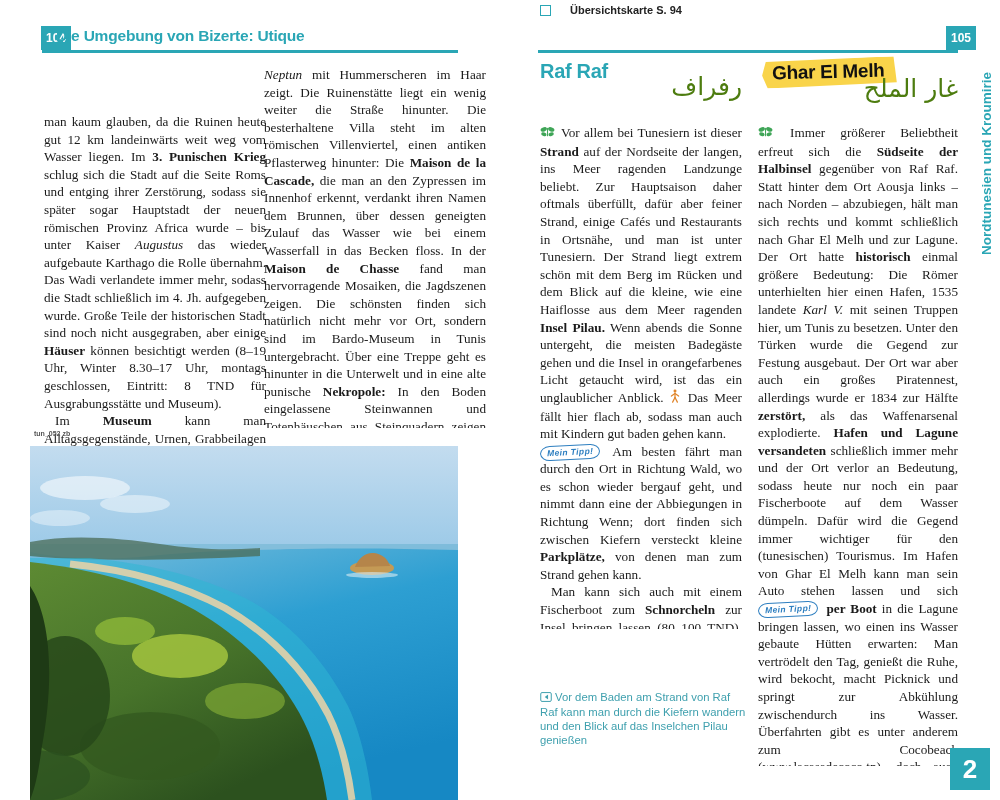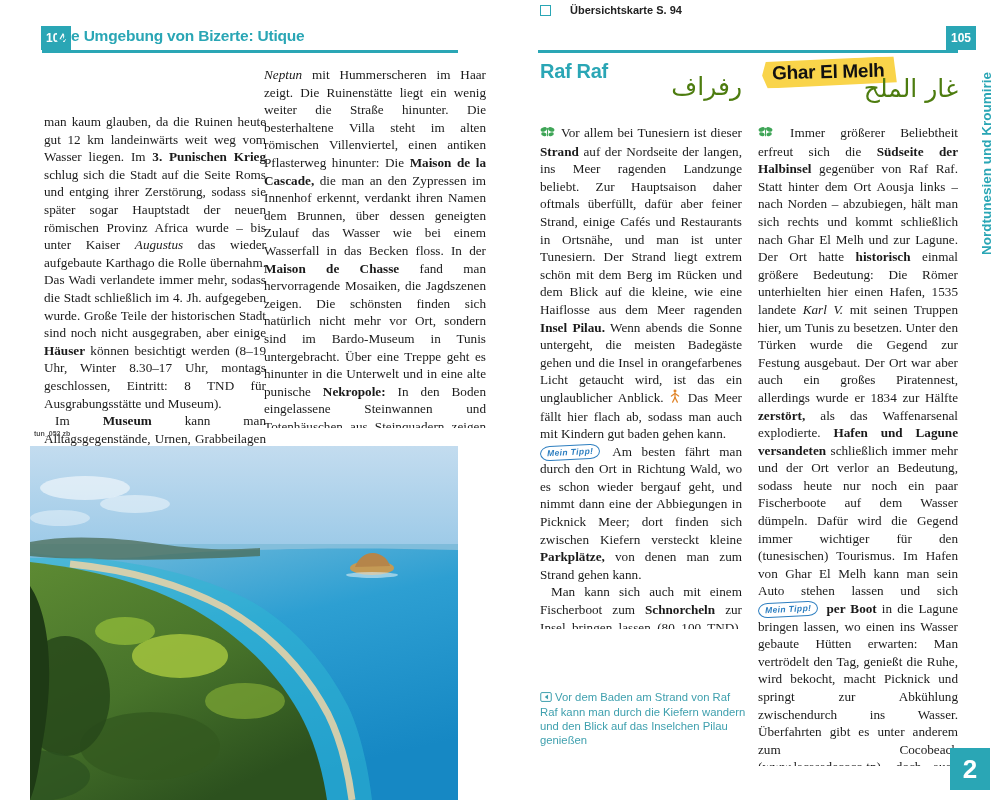--- a/index.html
+++ b/index.html
@@ -168,21 +168,21 @@
           </g>
         </svg></span><span> Vor allem bei Tunesiern ist dieser </span><span class="b">Strand</span><span> auf der Nordseite der langen, ins Meer ragenden Landzunge beliebt. Zur Hauptsaison daher oftmals überfüllt, dafür aber feiner Strand, einige Cafés und Restaurants in Ortsnähe, und man ist unter Tunesiern. Der Strand liegt extrem schön mit dem Berg im Rücken und dem Blick auf die kleine, wie eine Haiflosse aus dem Meer ragenden </span><span class="b">Insel Pilau.</span><span> Wenn abends die Sonne untergeht, die meisten Badegäste gehen und die Insel in orangefarbenes Licht getaucht wird, ist das ein unglaublicher Anblick. </span><span class="inline-icon"><svg width="10" height="14" viewBox="0 0 12 17">
           <g stroke="#e0862c" stroke-width="1.5" fill="none" stroke-linecap="round">
             <circle cx="6" cy="2.4" r="1.8" fill="#e0862c" stroke="none"></circle>
             <path d="M6,4.6 L6,10.4"></path>
             <path d="M1.6,8.6 L6,5.6 L10.4,8.6"></path>
             <path d="M6,10.4 L3.1,15.9"></path>
             <path d="M6,10.4 L8.9,15.9"></path>
           </g>
         </svg></span><span> Das Meer fällt hier flach ab, sodass man auch mit Kindern gut baden gehen kann.</span></p>
-    <p class="para"><span class="tip-badge">Mein Tipp!</span><span> Am besten fährt man durch den Ort in Richtung Wald, wo es schon wieder bergauf geht, und nimmt dann eine der Abbiegungen in Picknick Meer; dort finden sich zwischen Kiefern versteckt kleine </span><span class="b">Parkplätze,</span><span> von denen man zum Strand gehen kann.</span></p>
+    <p class="para"><span class="tip-badge">Mein Tipp!</span><span> Am besten fährt man durch den Ort in Richtung Wald, wo es schon wieder bergauf geht, und nimmt dann eine der Abbiegungen in Richtung Wenn; dort finden sich zwischen Kiefern versteckt kleine </span><span class="b">Parkplätze,</span><span> von denen man zum Strand gehen kann.</span></p>
     <p class="para indent"><span>Man kann sich auch mit einem Fischerboot zum </span><span class="b">Schnorcheln</span><span> zur Insel bringen lassen (80–100 TND). Entweder fragt man direkt im Hafen nach und handelt den Preis aus, oder man organisiert den Trip über das empfehlenswerte Gästehaus Dar Tomoko @ Salah (facebook.com/DarTomoko.salah).</span></p>
   </div>
 <div class="col" style="left:758px;top:124px;width:200px;height:642px;">
     <p class="para"><span class="inline-icon"><svg width="15" height="12" viewBox="0 0 22 16">
           <g fill="#3fa557">
             <ellipse cx="5.5" cy="4.2" rx="4.8" ry="3.1" transform="rotate(-20 5.5 4.2)"></ellipse>
             <ellipse cx="5.7" cy="11.3" rx="4" ry="2.6" transform="rotate(16 5.7 11.3)"></ellipse>
             <ellipse cx="16.5" cy="4.2" rx="4.8" ry="3.1" transform="rotate(20 16.5 4.2)"></ellipse>
             <ellipse cx="16.3" cy="11.3" rx="4" ry="2.6" transform="rotate(-16 16.3 11.3)"></ellipse>
             <rect x="10.3" y="1.6" width="1.5" height="12.8" rx="0.75"></rect>

